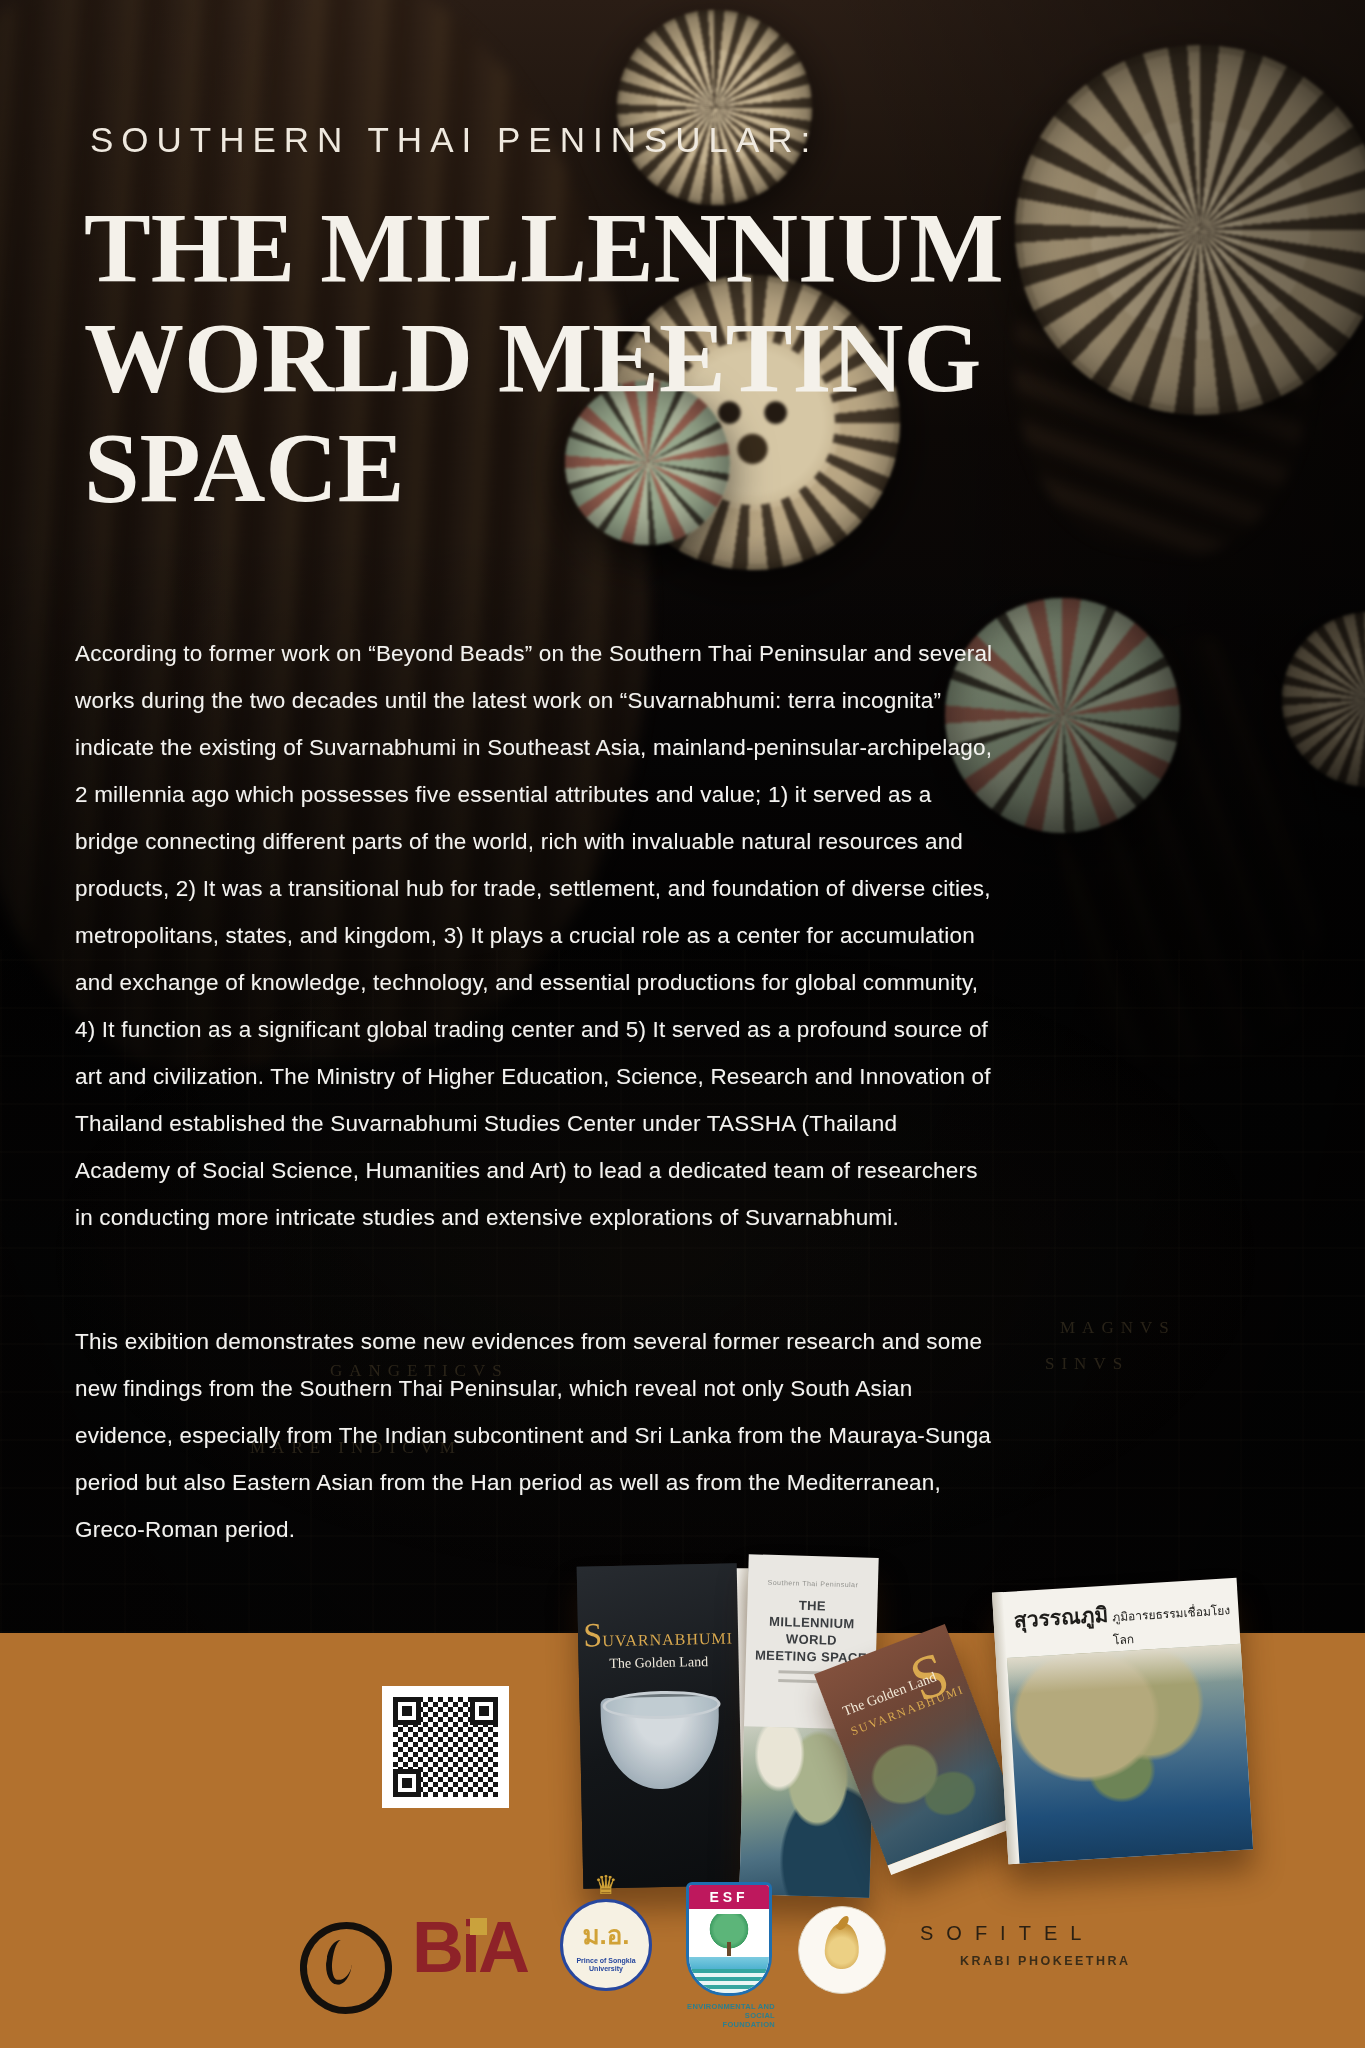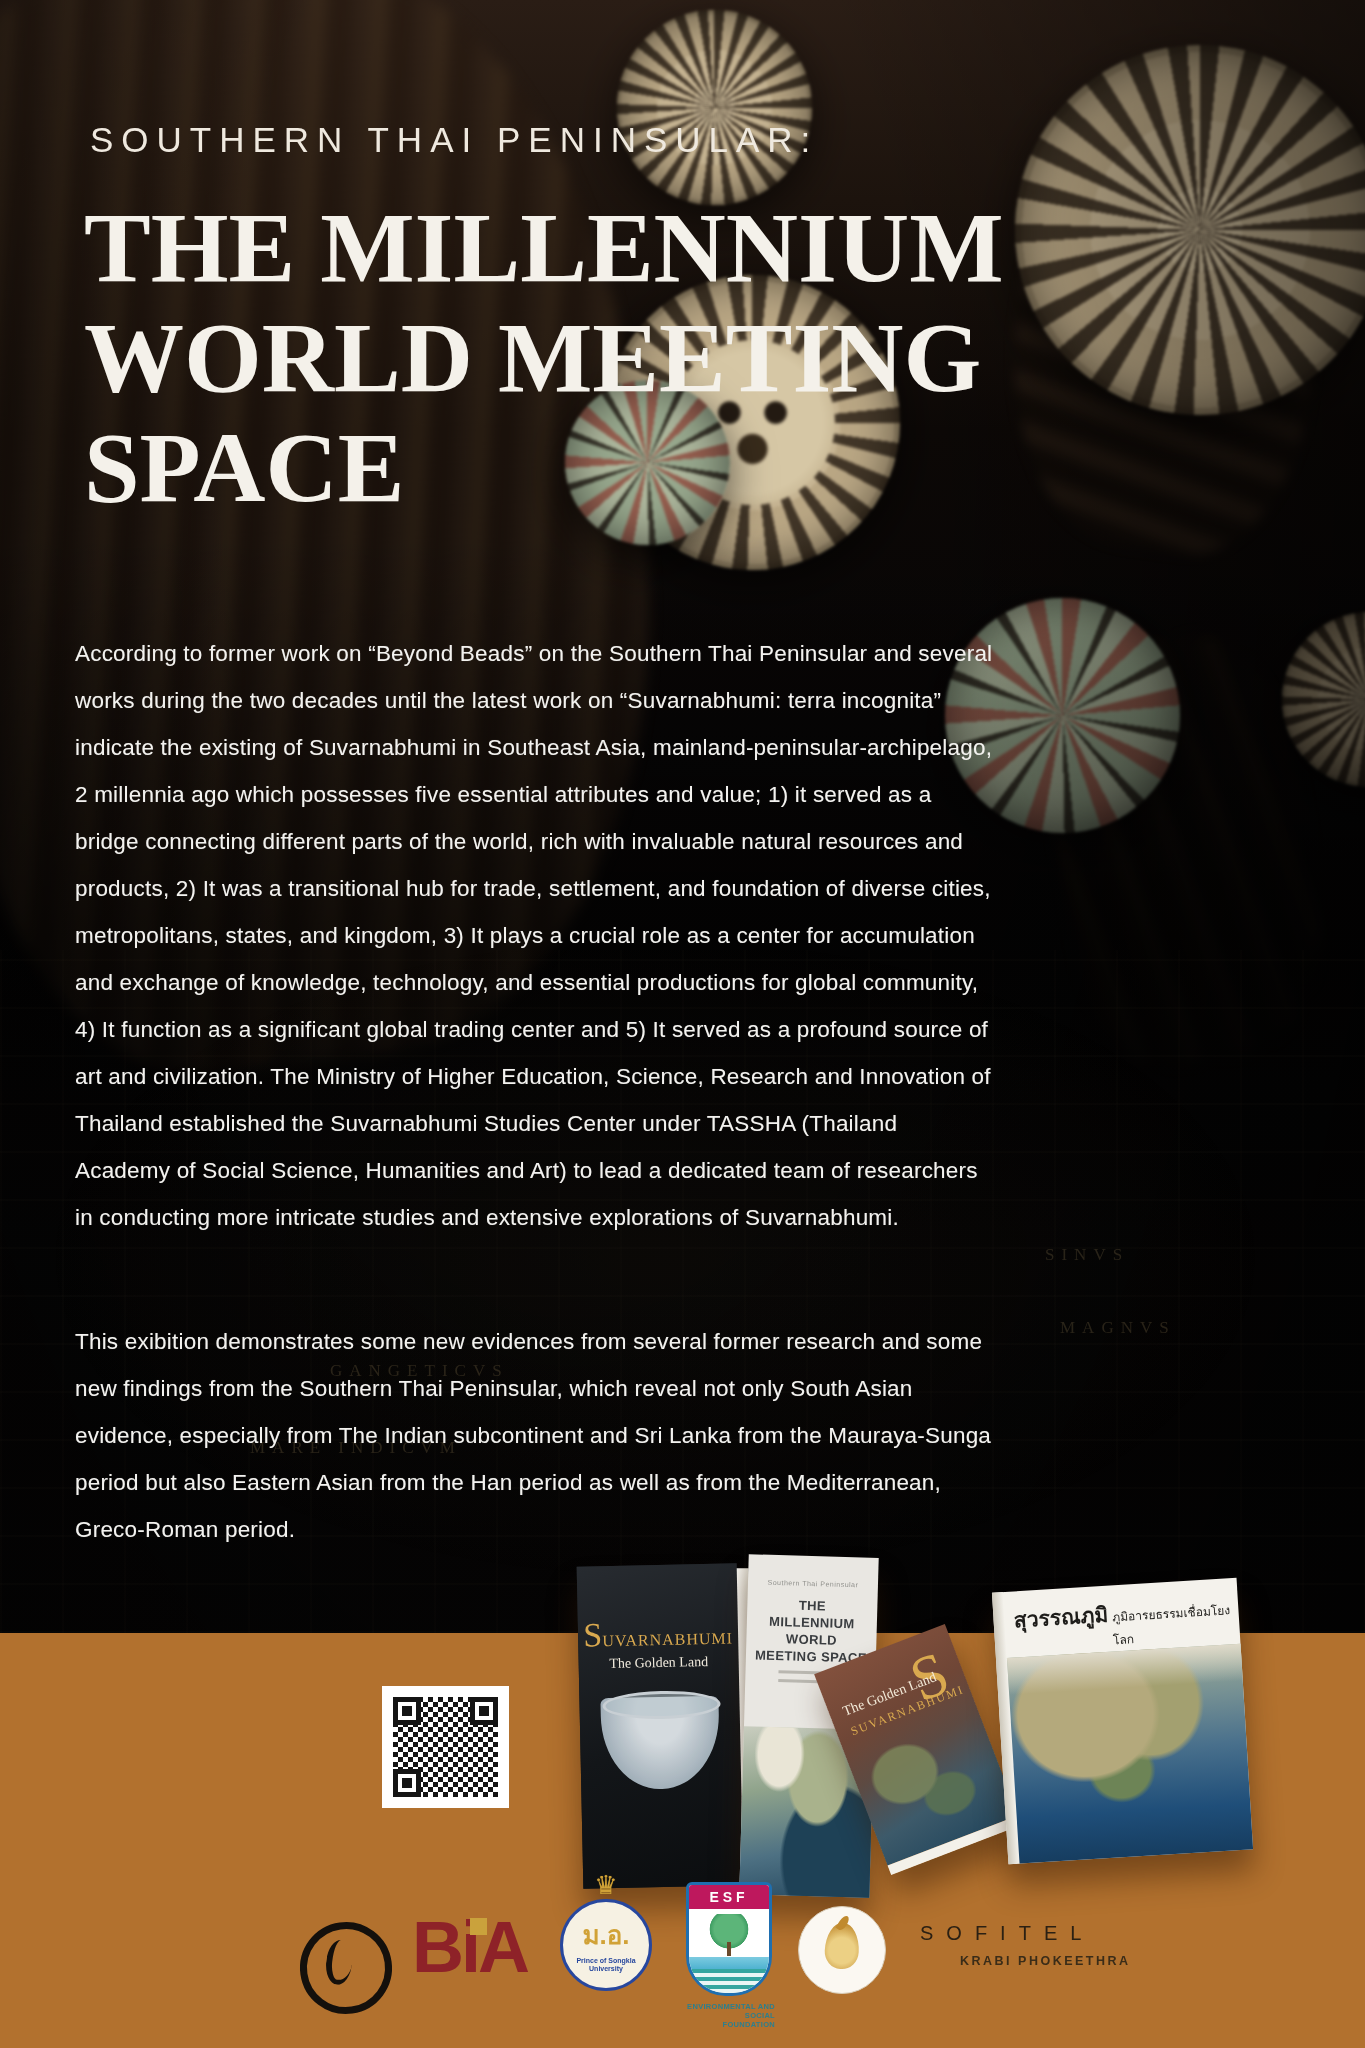--- a/index.html
+++ b/index.html
@@ -152,21 +152,21 @@
       <div class="face"></div>
     </div>
   <div class="abs seal redgreen" style="left:565px;top:380px;width:165px;height:165px;"></div>
   <div class="abs seal redgreen" style="left:945px;top:598px;width:235px;height:235px;"></div>
   <div class="abs seal cream" style="left:1282px;top:612px;width:175px;height:175px;"></div>
 
   <div class="abs vignette"></div>
 
   <div class="abs map-zone"></div>
   <span class="maplabel" style="left:330px;top:1361px;">GANGETICVS</span>
-  <span class="maplabel" style="left:1045px;top:1245px;">SINVS</span>
+  <span class="maplabel" style="left:1045px;top:1354px;">SINVS</span>
   <span class="maplabel" style="left:1060px;top:1318px;">MAGNVS</span>
   <span class="maplabel" style="left:250px;top:1438px;">MARE INDICVM</span>
 
   <div class="abs title">
     <div>THE MILLENNIUM</div>
     <div>WORLD MEETING</div>
     <div>SPACE</div>
   </div>
   <div class="abs eyebrow">SOUTHERN THAI PENINSULAR:</div>
 

